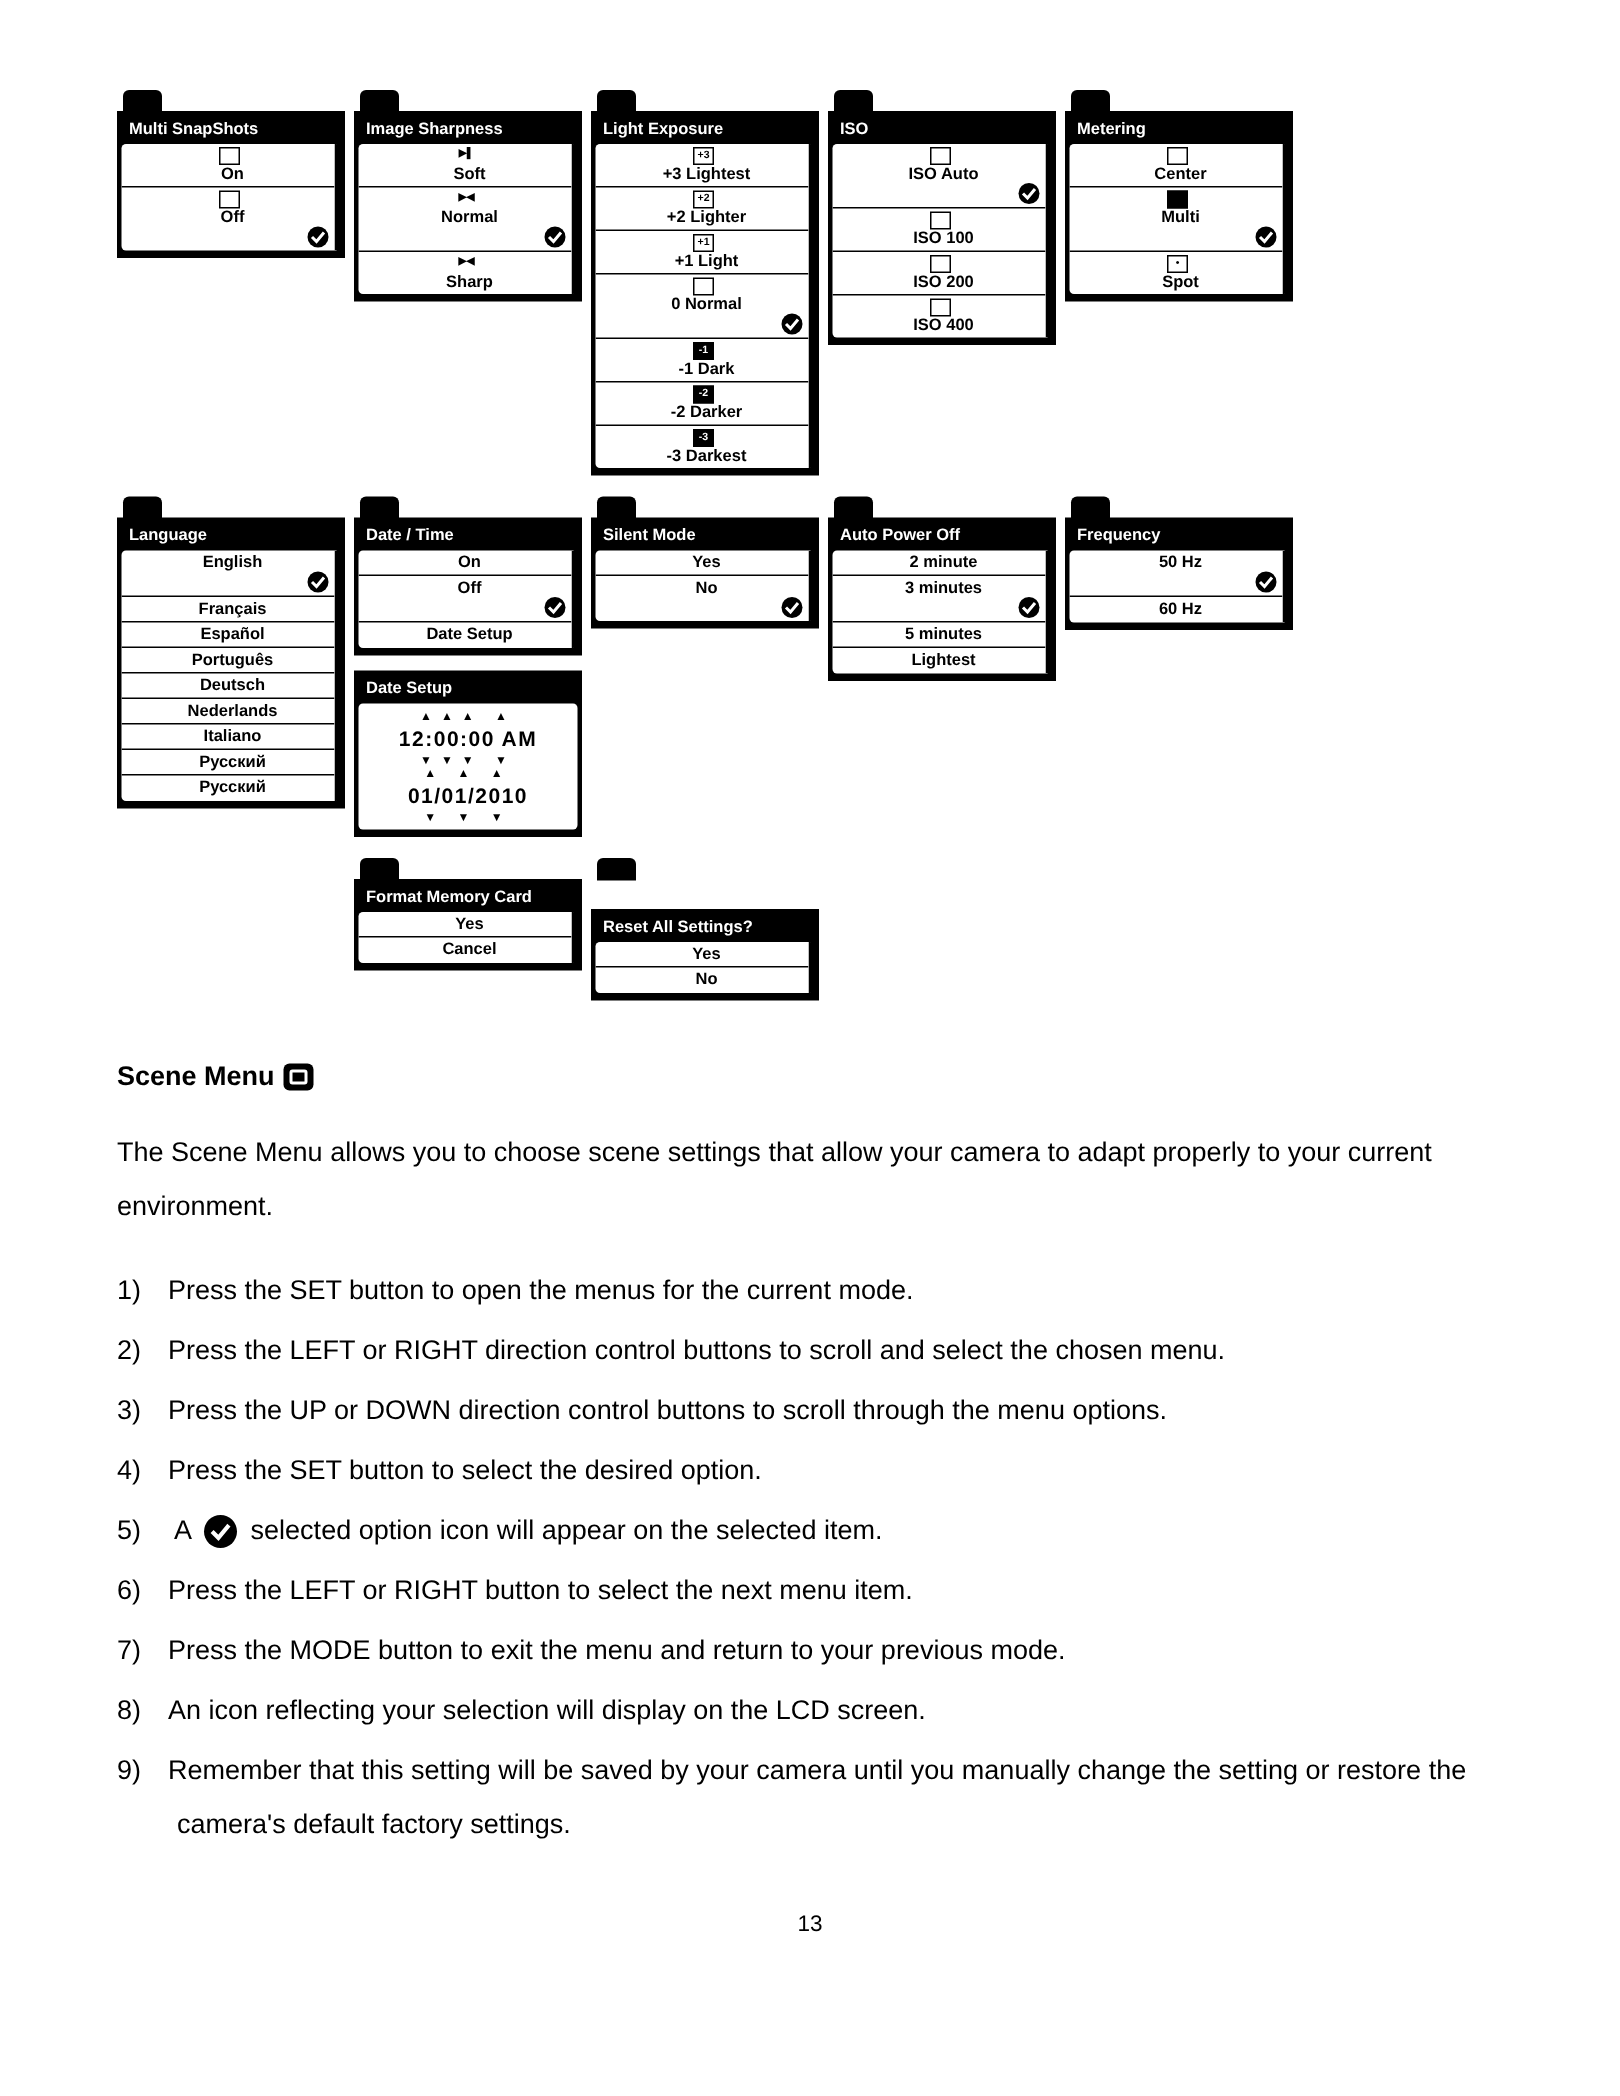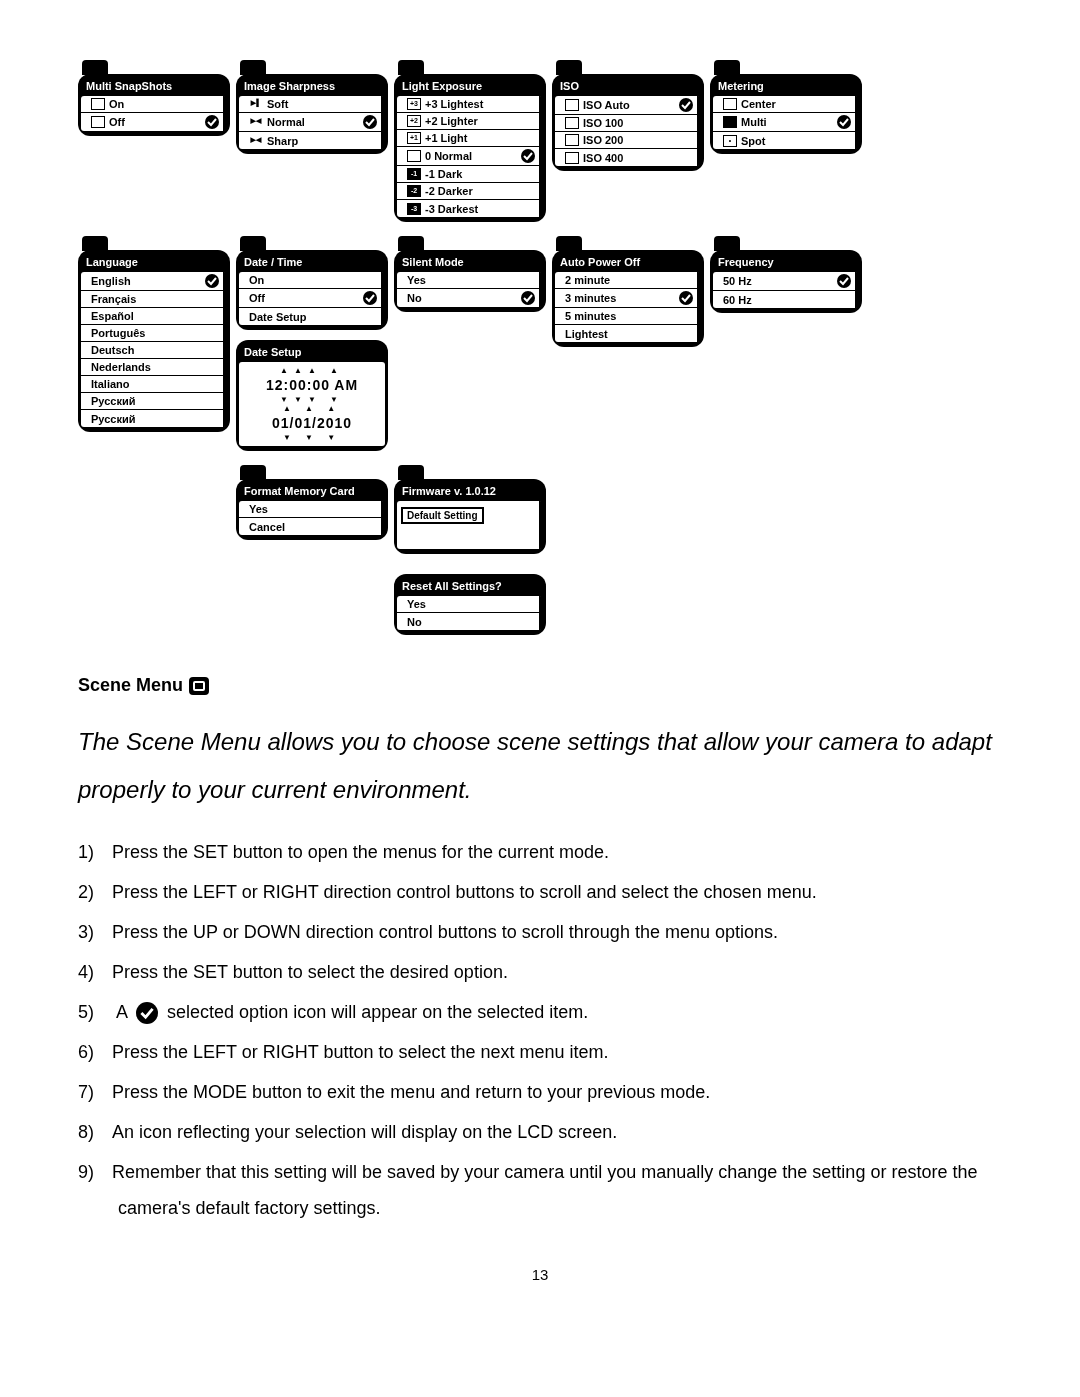--- a/index.html
+++ b/index.html
@@ -20,21 +20,21 @@
   }
   .menu-col {
     width: 152px;
     margin-right: 6px;
     display: flex;
     flex-direction: column;
     gap: 10px;
   }
   .menu-panel {
     background: #000;
-    border-radius: 12px;
+    border-radius: 0;
     padding: 3px 3px 5px 3px;
     position: relative;
   }
   
   .menu-tab {
     position: relative;
     top: 0;
     left: 0;
     height: 15px;
     width: 26px;
@@ -58,20 +58,21 @@
     border-right: 4px solid #000; 
   }
   .menu-item {
     display: flex;
     align-items: center;
     font-size: 11px;
     font-weight: bold;
     padding: 2px 4px 2px 10px;
     border-bottom: 1px solid #000;
     min-height: 17px;
+    flex-direction: column;
   }
   .menu-item:last-child { border-bottom: none; }
   .item-icon {
     width: 14px;
     height: 12px;
     border: 1px solid #000;
     margin-right: 4px;
     flex-shrink: 0;
     font-size: 7px;
     line-height: 10px;
@@ -139,24 +140,23 @@
   }
   .scene-icon::after{
     content:"";
     position:absolute;
     inset:4px 4px 4px 4px;
     border:2px solid #fff;
     border-radius:2px;
   }
 
   p.intro {
-    font-size: 24px;
+    font-size: 18px;
     line-height: 2.0;
     margin: 10px 0 20px 0;
-    font-style: italic;
   }
   ol.steps {
     list-style: none;
     counter-reset: step;
     padding: 0;
     margin: 0;
   }
   ol.steps > li {
     counter-increment: step;
     font-size: 18px;
@@ -546,28 +546,20 @@
               <span>Cancel</span>
             </div>
         </div>
       </div>
     </div>
   </div>
 
   <div class="menu-col">
     <div>
       <div class="menu-tab"></div>
-      <div class="menu-panel">
-        <div class="menu-header">
-            <span>Firmware v. 1.0.12</span>
-          </div>
-        <div class="fw-body">
-          <span class="btn">Default Setting</span>
-        </div>
-      </div>
     </div>
     <div class="menu-panel" style="margin-top:10px">
       <div class="menu-header">
           <span>Reset All Settings?</span>
         </div>
       <div class="menu-list">
         <div class="menu-item">
             <span>Yes</span>
           </div>
         <div class="menu-item">

